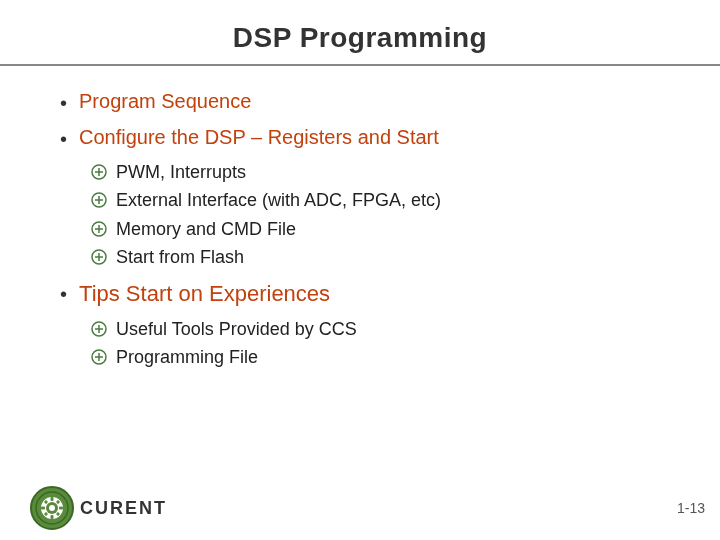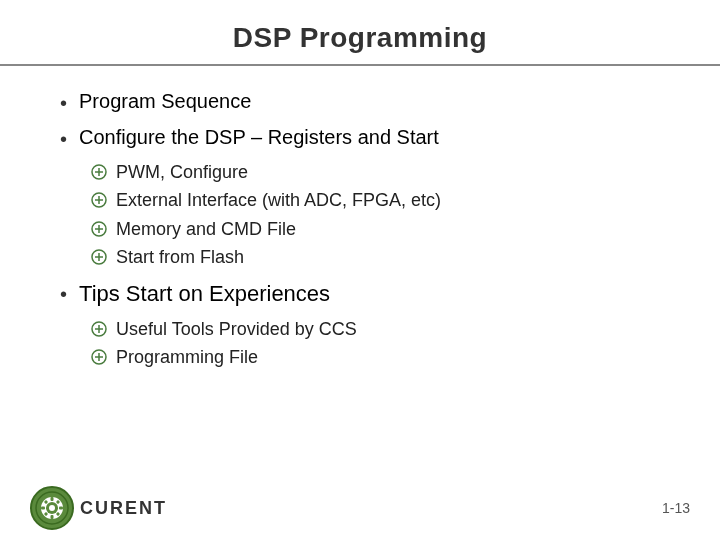--- a/index.html
+++ b/index.html
@@ -59,21 +59,21 @@
     .bullet-dot {
       color: #333;
       font-size: 20px;
       margin-right: 12px;
       margin-top: 2px;
       line-height: 1.3;
     }
 
     .bullet-text {
       font-size: 20px;
-      color: #000000;
+      color: #c2410c;
       line-height: 1.35;
     }
 
     .bullet-text.large {
       font-size: 22px;
     }
 
     .sub-list {
       margin-left: 30px;
       margin-top: 4px;
@@ -93,21 +93,21 @@
     }
 
     .section-gap {
       margin-top: 10px;
     }
 
     .footer {
       display: flex;
       align-items: center;
       justify-content: space-between;
-      padding: 8px 30px 10px 30px;
+      padding: 8px 15px 10px 30px;
     }
 
     .logo-area {
       display: flex;
       align-items: center;
       gap: 6px;
     }
 
     .logo-circle {
       width: 44px;
@@ -155,21 +155,21 @@
       <span class="bullet-text">Configure the DSP – Registers and Start</span>
     </div>
 
     <div class="sub-list">
       <div class="sub-item">
         <svg width="18" height="18" viewBox="0 0 18 18" style="margin-right:8px;margin-top:3px;flex-shrink:0;">
           <circle cx="9" cy="9" r="7" fill="none" stroke="#4a7c3f" stroke-width="1.5"></circle>
           <line x1="9" y1="5" x2="9" y2="13" stroke="#4a7c3f" stroke-width="1.5"></line>
           <line x1="5" y1="9" x2="13" y2="9" stroke="#4a7c3f" stroke-width="1.5"></line>
         </svg>
-        <span class="sub-text">PWM, Configure</span>
+        <span class="sub-text">PWM, Interrupts</span>
       </div>
       <div class="sub-item">
         <svg width="18" height="18" viewBox="0 0 18 18" style="margin-right:8px;margin-top:3px;flex-shrink:0;">
           <circle cx="9" cy="9" r="7" fill="none" stroke="#4a7c3f" stroke-width="1.5"></circle>
           <line x1="9" y1="5" x2="9" y2="13" stroke="#4a7c3f" stroke-width="1.5"></line>
           <line x1="5" y1="9" x2="13" y2="9" stroke="#4a7c3f" stroke-width="1.5"></line>
         </svg>
         <span class="sub-text">External Interface (with ADC, FPGA, etc)</span>
       </div>
       <div class="sub-item">

